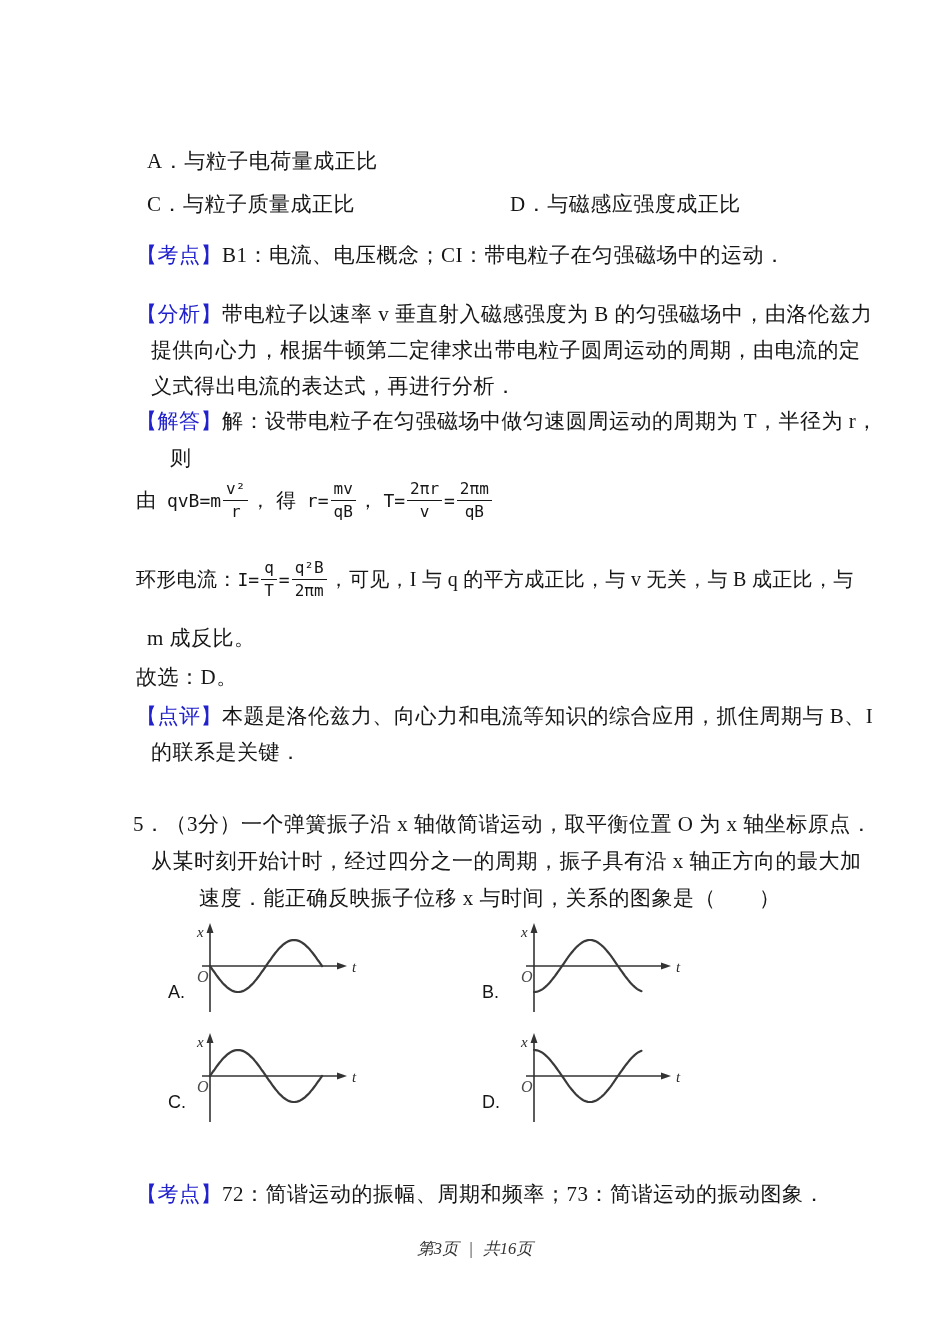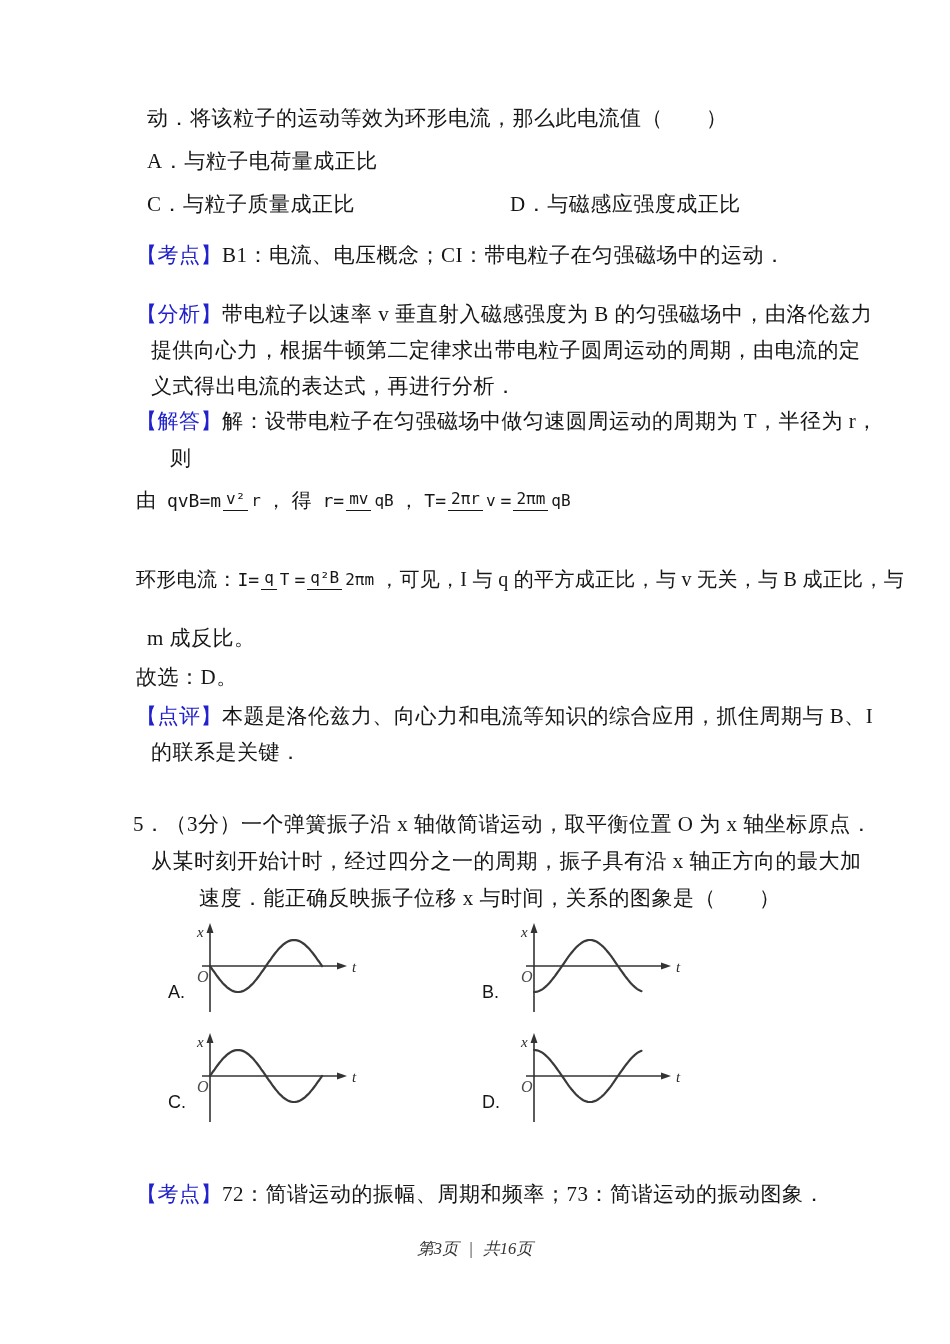--- a/index.html
+++ b/index.html
@@ -23,21 +23,21 @@
   .formula{
     position:absolute;
     display:flex;
     align-items:center;
     white-space:pre;
     font-size:20px;
     letter-spacing:0.3px;
   }
   .frac{
     display:inline-flex;
-    flex-direction:row;
+    flex-direction:column;
     align-items:center;
     vertical-align:middle;
     font-family:"DejaVu Sans Mono","Liberation Mono",monospace;
     font-size:16px;
     letter-spacing:0;
     line-height:1.2;
     margin:0 2px;
   }
   .frac .num{display:block;padding:0 3px 1px 3px;border-bottom:1.6px solid #161616;}
   .frac .den{display:block;padding:1px 3px 0 3px;}
@@ -57,21 +57,20 @@
     font-size:16.5px;
     color:#333333;
   }
   .footer span{margin:0 5px;font-style:italic;}
 </style>
 </head>
 <body>
 
 <div class="page">
 
-  <div class="line" style="left:147px;top:104px;">动．将该粒子的运动等效为环形电流，那么此电流值（　　）</div>
 
   <div class="line" style="left:147px;top:147px;"><span>A．</span><span>与粒子电荷量成正比</span></div>
 
   <div class="line" style="left:147px;top:190px;"><span>C．</span><span>与粒子质量成正比</span></div>
   <div class="line" style="left:510px;top:190px;"><span>D．</span><span>与磁感应强度成正比</span></div>
 
   <div class="line" style="left:136px;top:241px;"><span class="tag">【考点】</span><span>B1：电流、电压概念；CI：带电粒子在匀强磁场中的运动．</span></div>
 
   <div class="line" style="left:136px;top:300px;"><span class="tag">【分析】</span><span>带电粒子以速率 v 垂直射入磁感强度为 B 的匀强磁场中，由洛伦兹力</span></div>
   <div class="line" style="left:151px;top:336px;">提供向心力，根据牛顿第二定律求出带电粒子圆周运动的周期，由电流的定</div>

